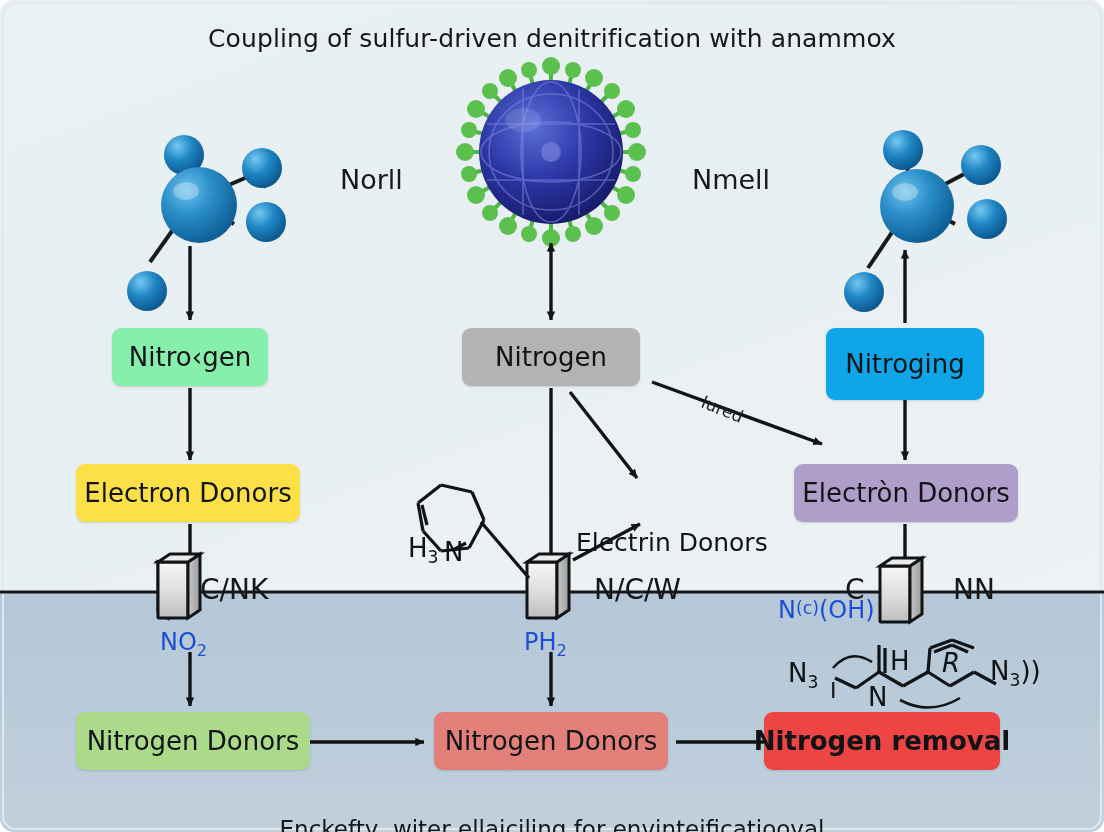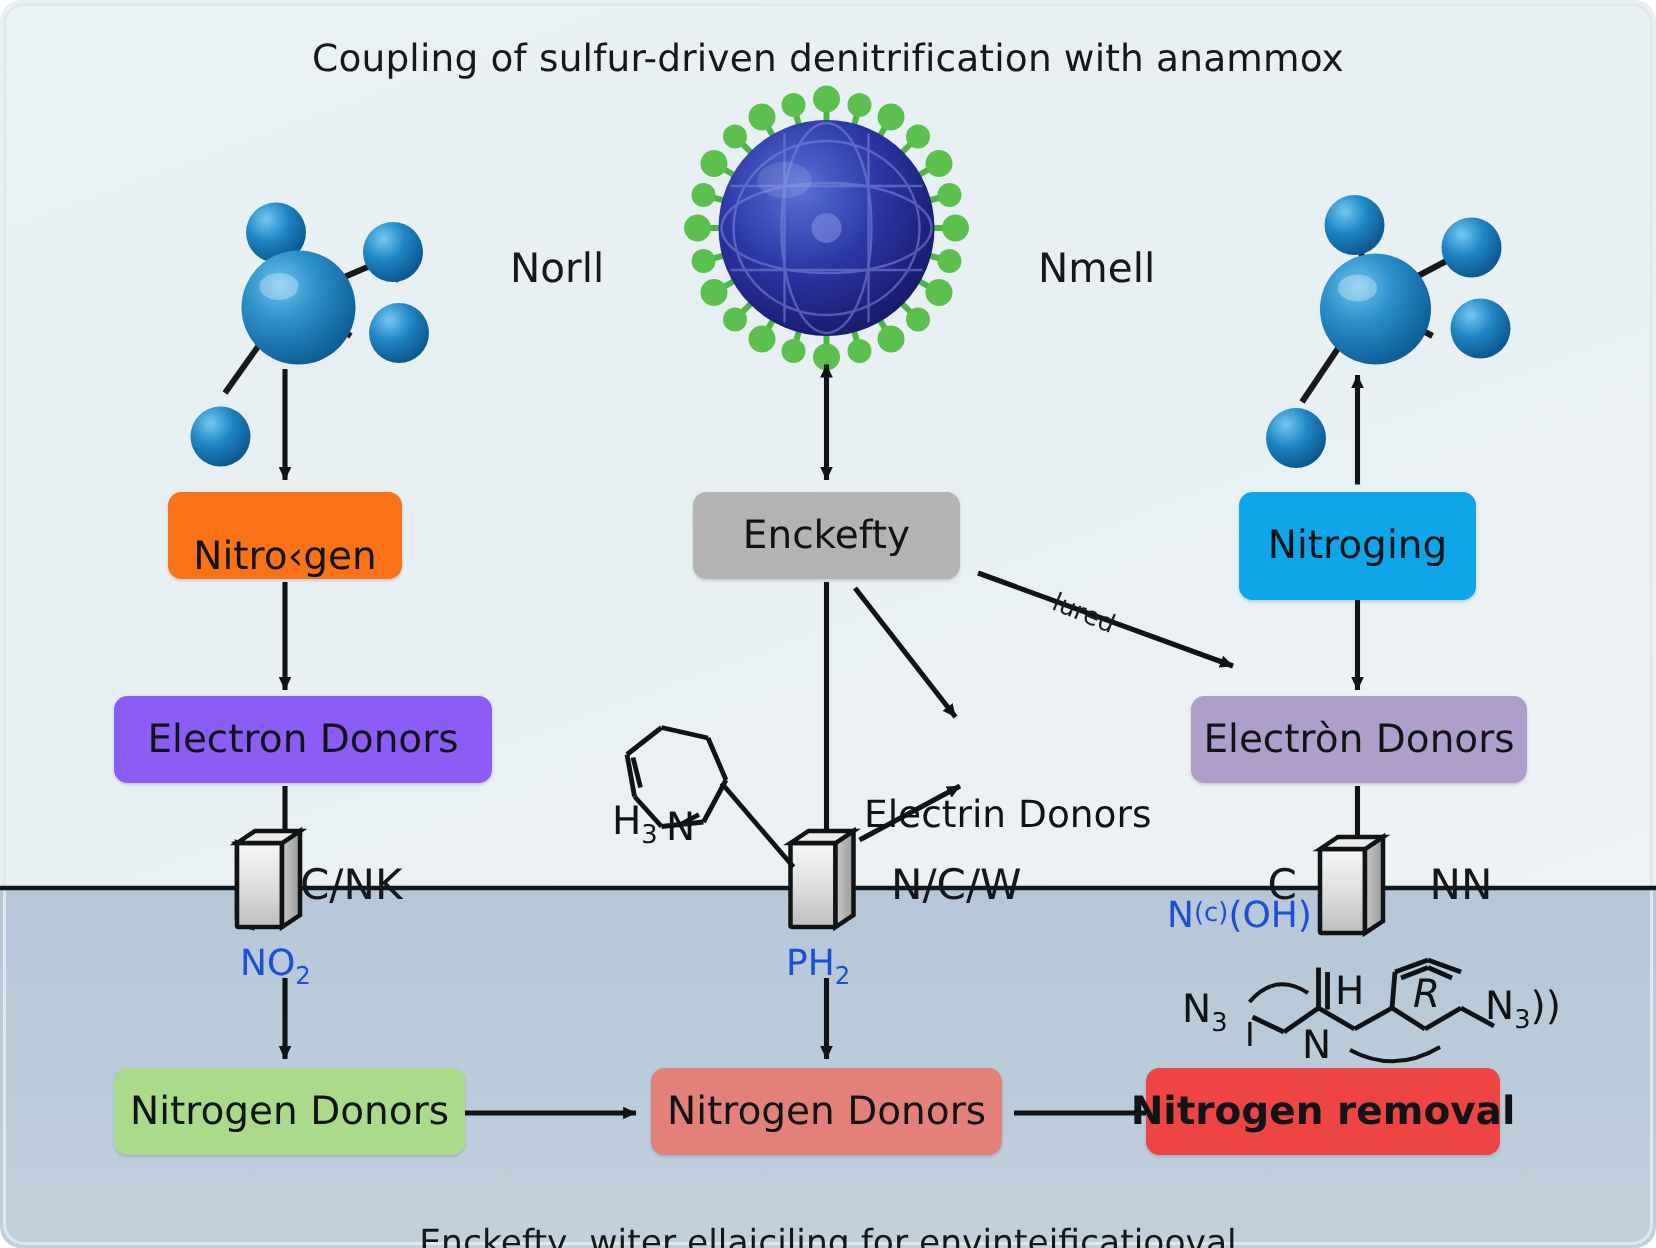--- a/index.html
+++ b/index.html
@@ -354,31 +354,31 @@
       <path d="M934,652 L952,645"></path>
       <path d="M952,645 L968,652"></path>
       <path d="M833,668 Q850,648 872,662" stroke-width="2.6"></path>
       <path d="M900,700 Q930,716 960,698" stroke-width="2.6"></path>
     </g>
   </svg>
 
   <div class="free-label" style="left:340px; top:164px;">Norll</div>
   <div class="free-label" style="left:692px; top:164px;">Nmell</div>
 
-  <div class="pbox" style="left:112px; top:328px; width:156px; height:58px; background:#f97316;align-items:flex-end;">
+  <div class="pbox" style="left:112px; top:328px; width:156px; height:58px; background:#86efac;">
     <span>Nitro‹gen</span>
   </div>
   <div class="pbox" style="left:462px; top:328px; width:178px; height:58px; background:#b3b3b3;">
-    <span>Enckefty</span>
+    <span>Nitrogen</span>
   </div>
   <div class="pbox" style="left:826px; top:328px; width:158px; height:72px; background:#0ea5e9;">
     <span>Nitroging</span>
   </div>
 
-  <div class="pbox" style="left:76px; top:464px; width:252px; height:58px; background:#8b5cf6;">
+  <div class="pbox" style="left:76px; top:464px; width:224px; height:58px; background:#fde047;">
     <span>Electron Donors</span>
   </div>
   <div class="pbox" style="left:794px; top:464px; width:224px; height:58px; background:#af9ec9;">
     <span>Electròn Donors</span>
   </div>
 
   <div class="black-box-text" style="left:576px; top:496px;margin-top:32px;">Electrin Donors</div>
 
   <div class="arrow-word" style="left:706px; top:392px;">lured</div>
 

